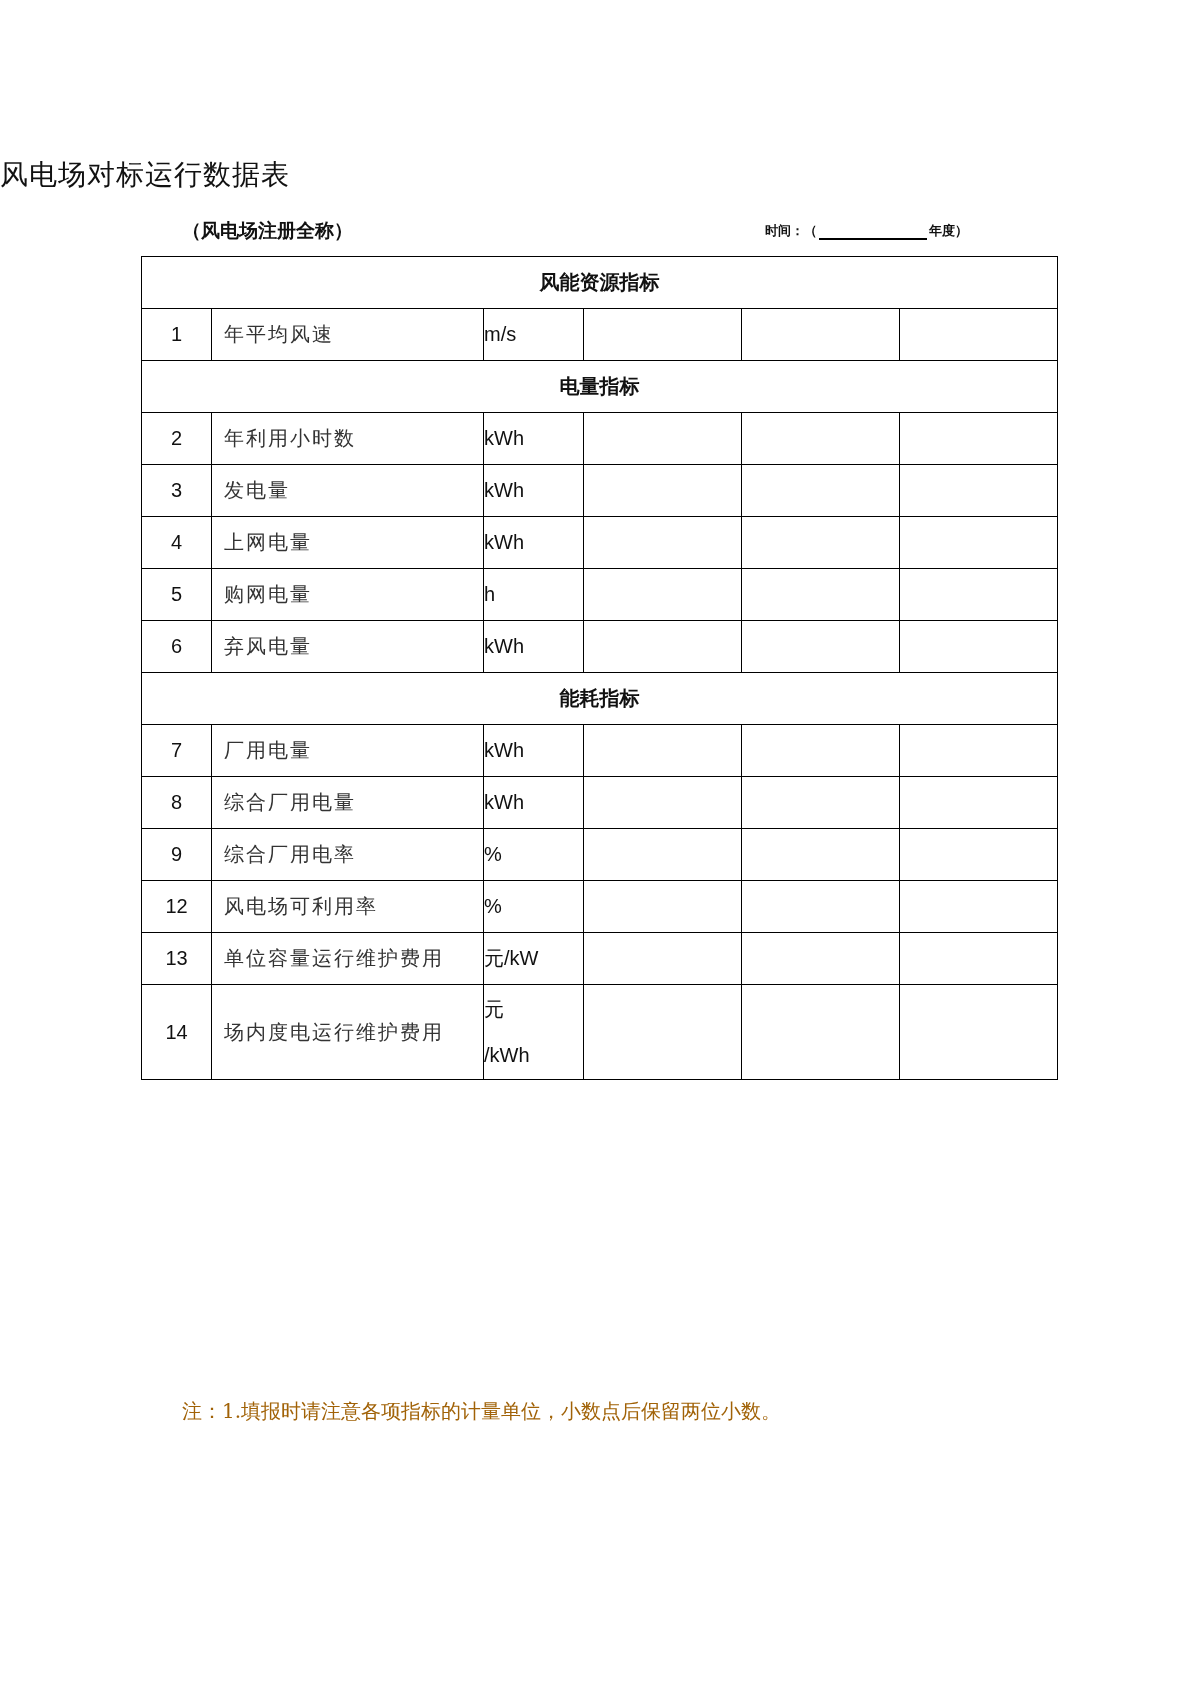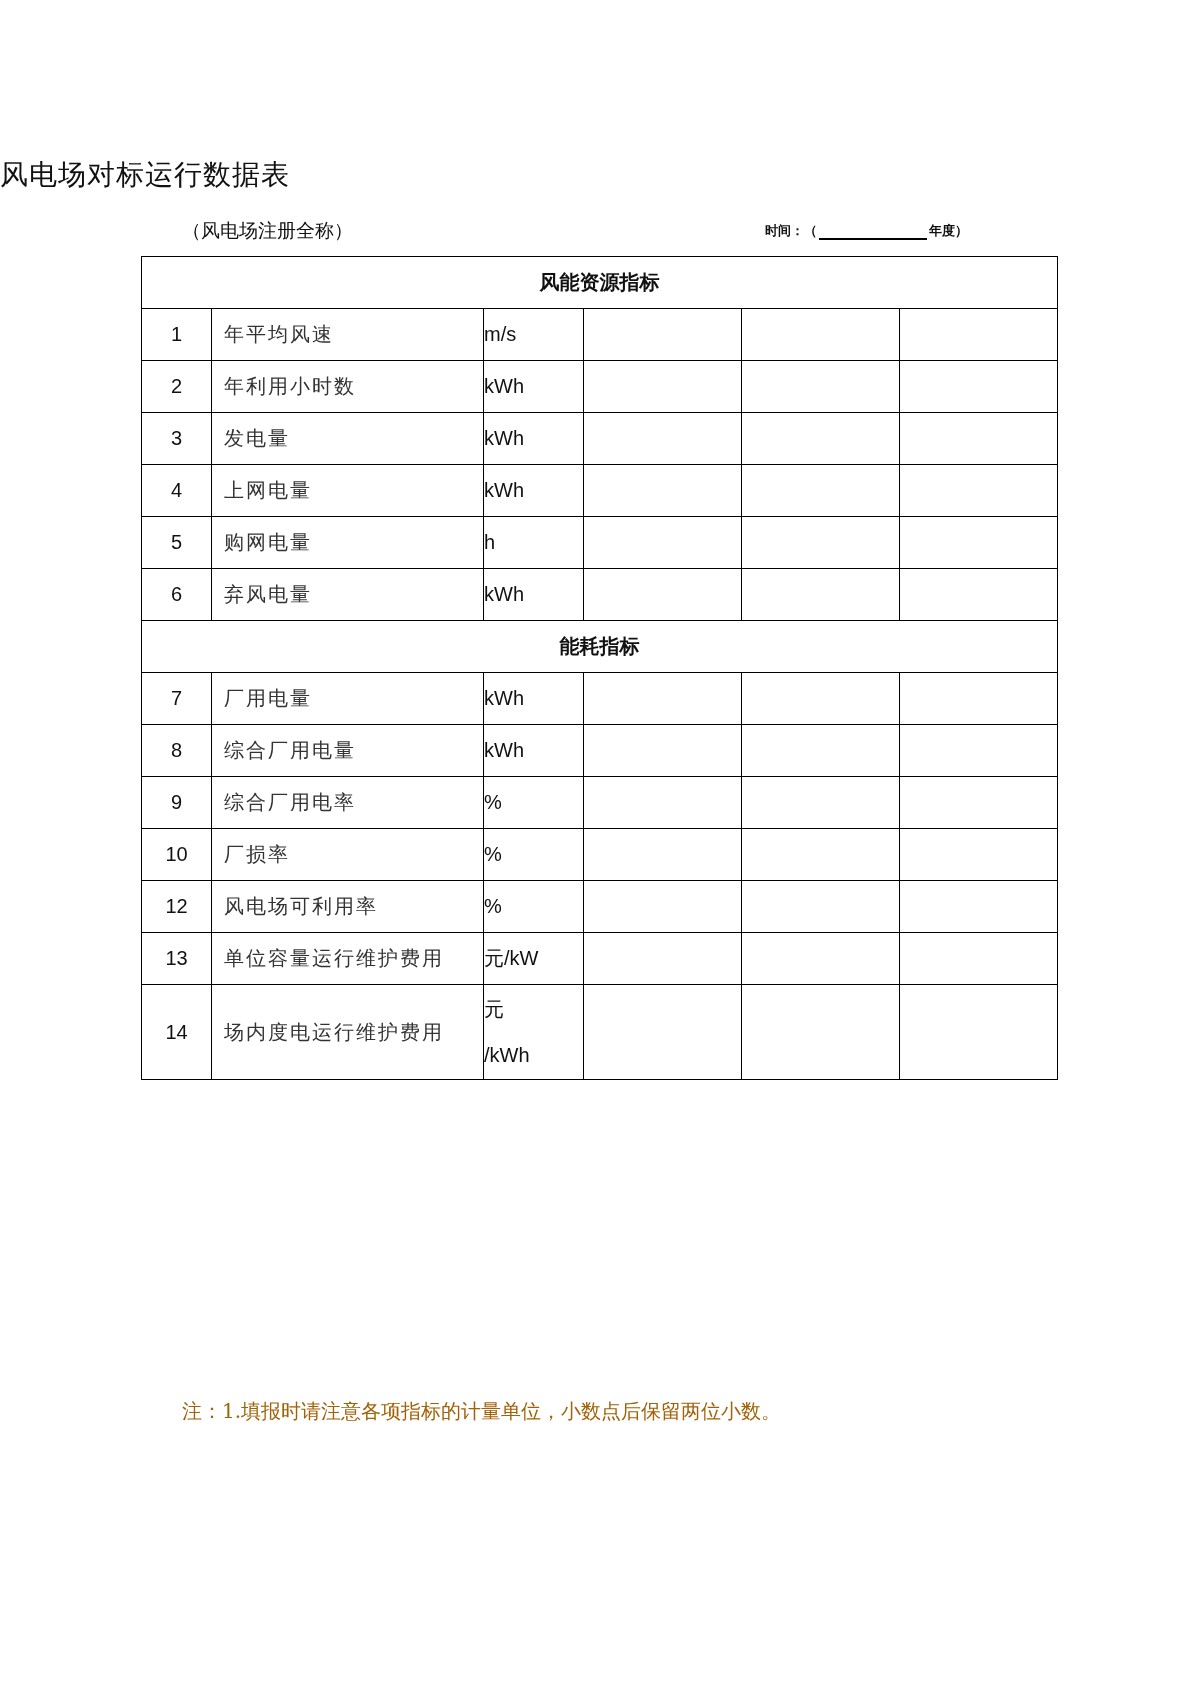--- a/index.html
+++ b/index.html
@@ -6,21 +6,21 @@
     body {
       width: 1190px; height: 1683px; position: relative;
       font-family: "DejaVu Sans", sans-serif; color: #111;
     }
     .title {
       position: absolute; top: 156px; left: 0; width: 1190px;
       text-align: left; font-size: 28px; letter-spacing: 1px;
       font-family: "DejaVu Serif", serif;
     }
     .sub-left {
-      position: absolute; top: 218px; left: 182px; font-size: 19px; font-weight: normal;
+      position: absolute; top: 218px; left: 182px; font-size: 19px; font-weight: bold;
     }
     .sub-right {
       position: absolute; top: 218px; left: 765px; font-size: 13px; font-weight: bold;
     }
     .sub-right .blank {
       display: inline-block; width: 108px; border-bottom: 2px solid #000; height: 20px;
       vertical-align: bottom; margin: 0 2px;
     }
     table.grid {
       position: absolute; top: 256px; left: 141px; width: 916px;
@@ -65,20 +65,23 @@
       </tr>
   <tr style="height:52px">
     <td class="num">1</td>
     <td class="name">年平均风速</td>
     <td class="unit">m/s</td>
     <td></td>
         <td></td>
         <td></td>
   </tr>
 
+  <tr style="height:52px">
+        <td colspan="6" class="section">电量指标</td>
+      </tr>
   <tr style="height:52px">
     <td class="num">2</td>
     <td class="name">年利用小时数</td>
     <td class="unit">kWh</td>
     <td></td>
         <td></td>
         <td></td>
   </tr>
   <tr style="height:52px">
     <td class="num">3</td>
@@ -133,28 +136,20 @@
         <td></td>
   </tr>
   <tr style="height:52px">
     <td class="num">9</td>
     <td class="name">综合厂用电率</td>
     <td class="unit">%</td>
     <td></td>
         <td></td>
         <td></td>
   </tr>
-  <tr style="height:52px">
-    <td class="num">10</td>
-    <td class="name">厂损率</td>
-    <td class="unit">%</td>
-    <td></td>
-        <td></td>
-        <td></td>
-  </tr>
 
   <tr style="height:52px">
     <td class="num">12</td>
     <td class="name">风电场可利用率</td>
     <td class="unit">%</td>
     <td></td>
         <td></td>
         <td></td>
   </tr>
 

